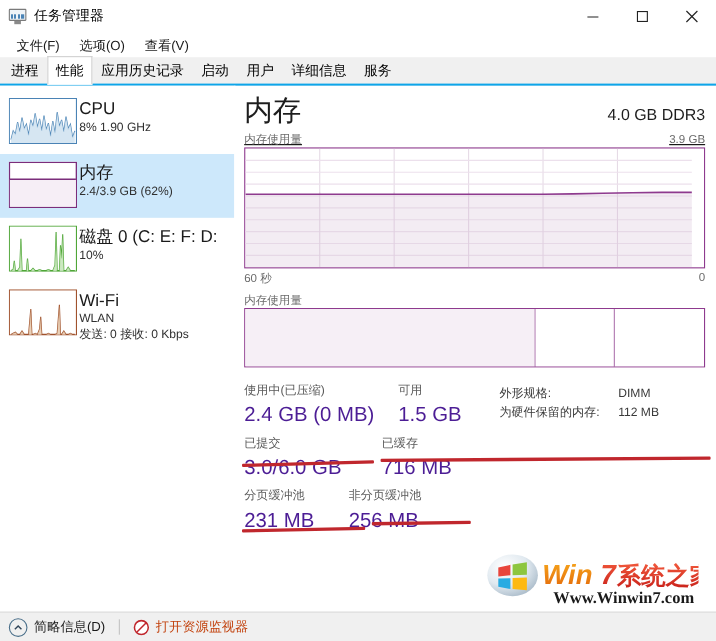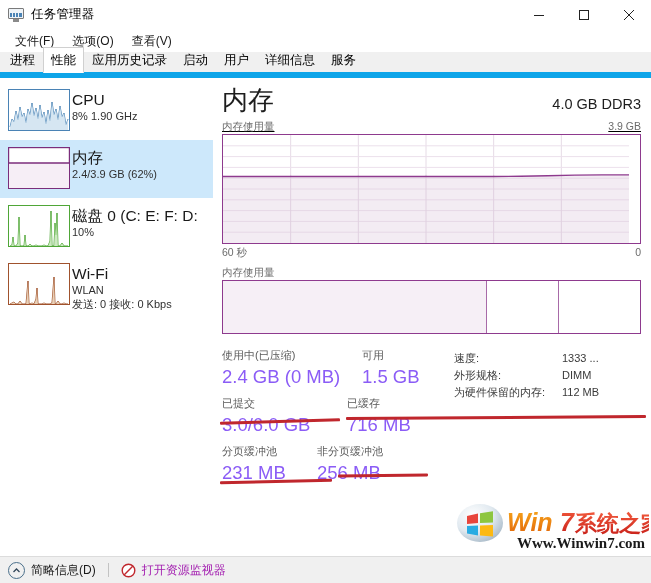--- a/index.html
+++ b/index.html
@@ -46,21 +46,21 @@
   .menubar {
     height: 22px; display:flex; align-items:center; padding-left: 6px;
     background:#ffffff; font-size: 12px; color:#1a1a1a;
   }
   .menu-item { padding: 0 9px; line-height: 22px; }
 
   
   .tabbar {
     height: 26px; display:flex; align-items:flex-end;
     background: #f0f0f0;
-    border-bottom: 6px solid #0ea5e9;
+    border-bottom: 2px solid #0ea5e9;
     padding-left: 2px;
   }
   .tab {
     font-size: 12.5px; color:#000; padding: 3px 7px 4px 7px;
     line-height: 18px; height:25px;
     border: 1px solid transparent;
     background: transparent;
   }
   .tab.active {
     background:#ffffff;
@@ -119,21 +119,21 @@
   .comp-box { height: 54px; border:1px solid #8e3a8e; display:flex; background:#ffffff; }
   .comp-seg { height:100%; }
   .comp-sep { width:1px; background:#a86aa8; height:100%; }
 
   
   .stats { display:flex; margin-top: 14px; }
   .stats-left { width: 232px; flex:0 0 232px; position:relative; }
   .stat-group { display:flex; }
   .stat-cell { }
   .stat-label { font-size: 11px; color:#5a5a5a; line-height: 15px; }
-  .stat-value { font-size: 18.5px; color:#8b5cf6; line-height: 27px; font-weight:400; }
+  .stat-value { font-size: 18.5px; color:#4c1d95; line-height: 27px; font-weight:400; }
   .stats-right { flex:1; padding-top: 2px; position:relative; }
   .kv { display:flex; font-size: 11px; color:#3a3a3a; line-height: 17px; }
   .kv .k { width: 108px; flex:0 0 108px; }
   .kv .v { }
 
   
   .redline { position:absolute; background:#c0272d; height:3px; border-radius:1px; }
 
   
   .statusbar {
@@ -141,24 +141,24 @@
     background:#f0f0f0; border-top:1px solid #dcdcdc;
     display:flex; align-items:center; padding-left: 8px; gap:6px;
   }
   .chev {
     width:17px; height:17px; border:1px solid #4a6f8a; border-radius:50%;
     display:flex; align-items:center; justify-content:center;
   }
   .sb-text { font-size: 12px; color:#1a1a1a; }
   .sb-div { width:1px; height:14px; background:#c3c3c3; margin: 0 6px; }
   .res-icon { width:15px; height:15px; position:relative; }
-  .sb-link { font-size: 12px; color:#a21caf; }
-
-  
-  .watermark { position:absolute; right:2px; bottom:30px; width:194px; height:52px;text-align:center; }
+  .sb-link { font-size: 12px; color:#c2410c; }
+
+  
+  .watermark { position:absolute; right:16px; bottom:30px; width:194px; height:52px;text-align:center; }
 </style>
 </head>
 <body>
 
 <div class="titlebar">
   <div class="title-icon">
     <div class="scr"></div>
       <div class="ln"></div>
       <div class="base"></div>
   </div>
@@ -358,24 +358,20 @@
         </div>
 
         <div class="redline" style="left:-2px; top:72px; width:120px; transform:rotate(-1.6deg);"></div>
         <div class="redline" style="left:124px; top:68px; width:300px; transform:rotate(-0.4deg);"></div>
         <div class="redline" style="left:-2px; top:132px; width:112px; transform:rotate(-1.2deg);"></div>
         <div class="redline" style="left:116px; top:126px; width:90px; transform:rotate(-0.8deg);"></div>
       </div>
 
       <div class="stats-right">
         <div class="kv">
-          <div class="k">速度:</div>
-          <div class="v">1333 ...</div>
-        </div>
-        <div class="kv">
           <div class="k">外形规格:</div>
           <div class="v">DIMM</div>
         </div>
         <div class="kv">
           <div class="k">为硬件保留的内存:</div>
           <div class="v">112 MB</div>
         </div>
       </div>
 
     </div>

